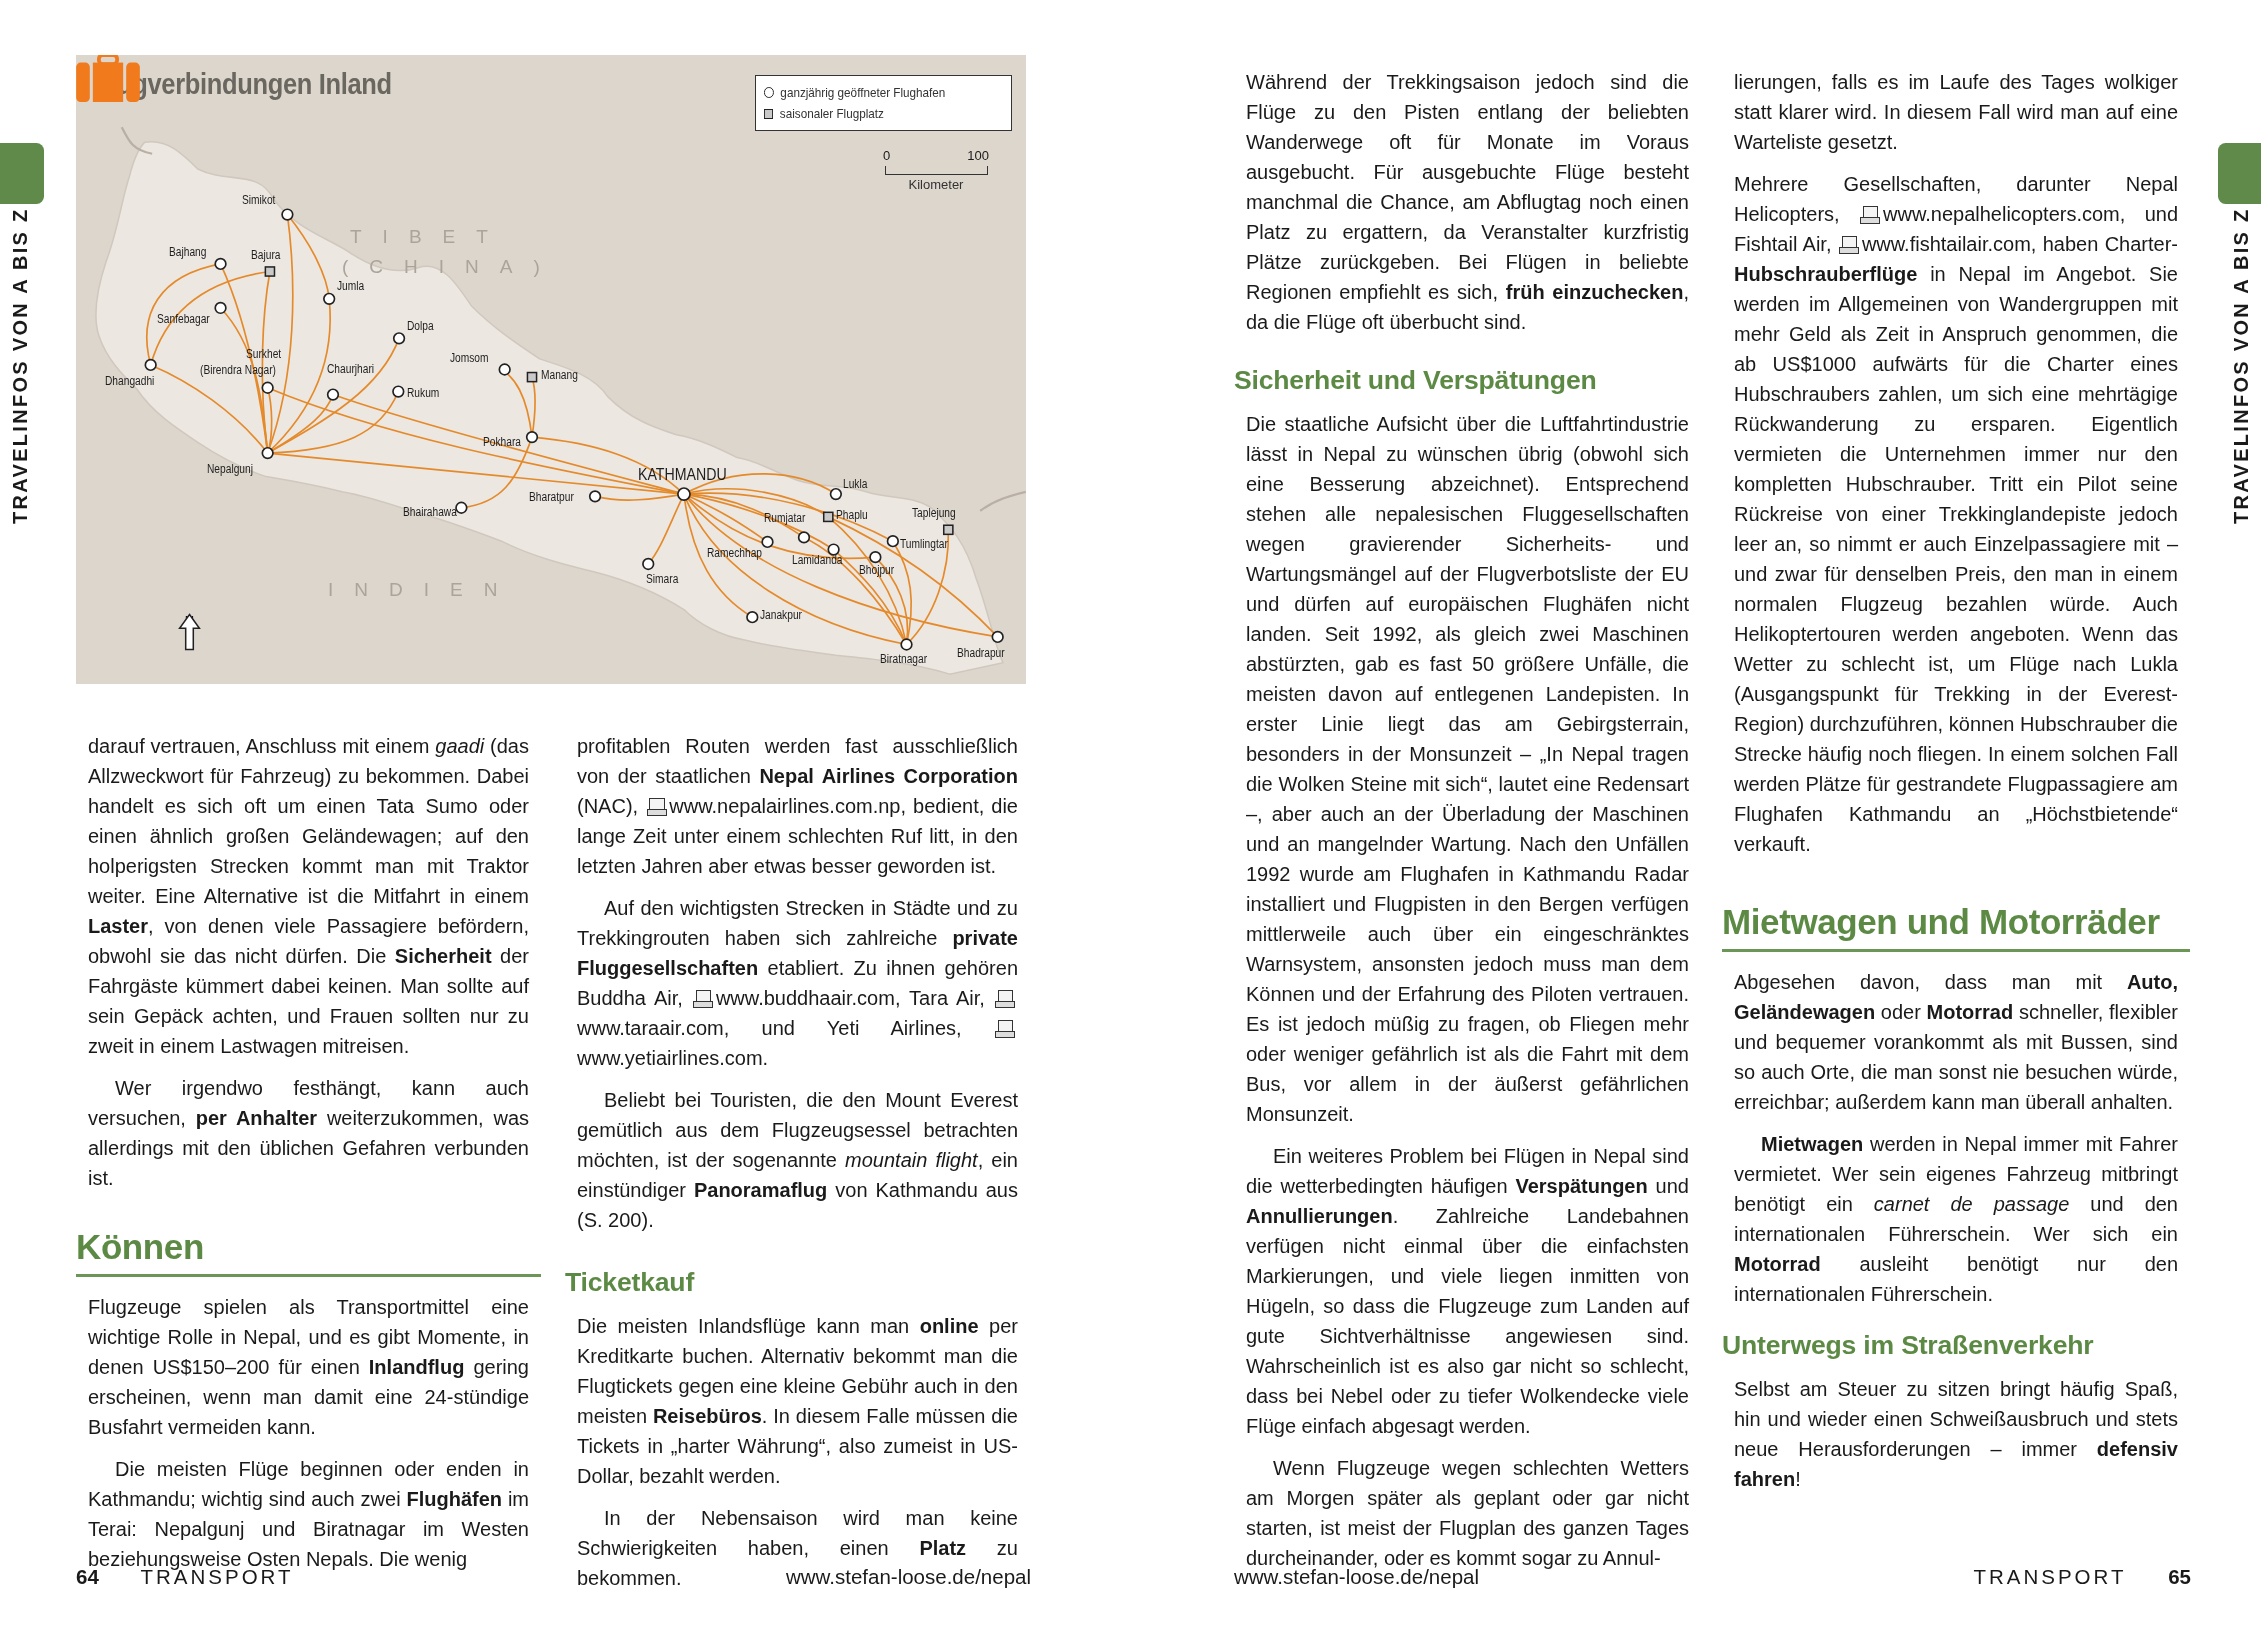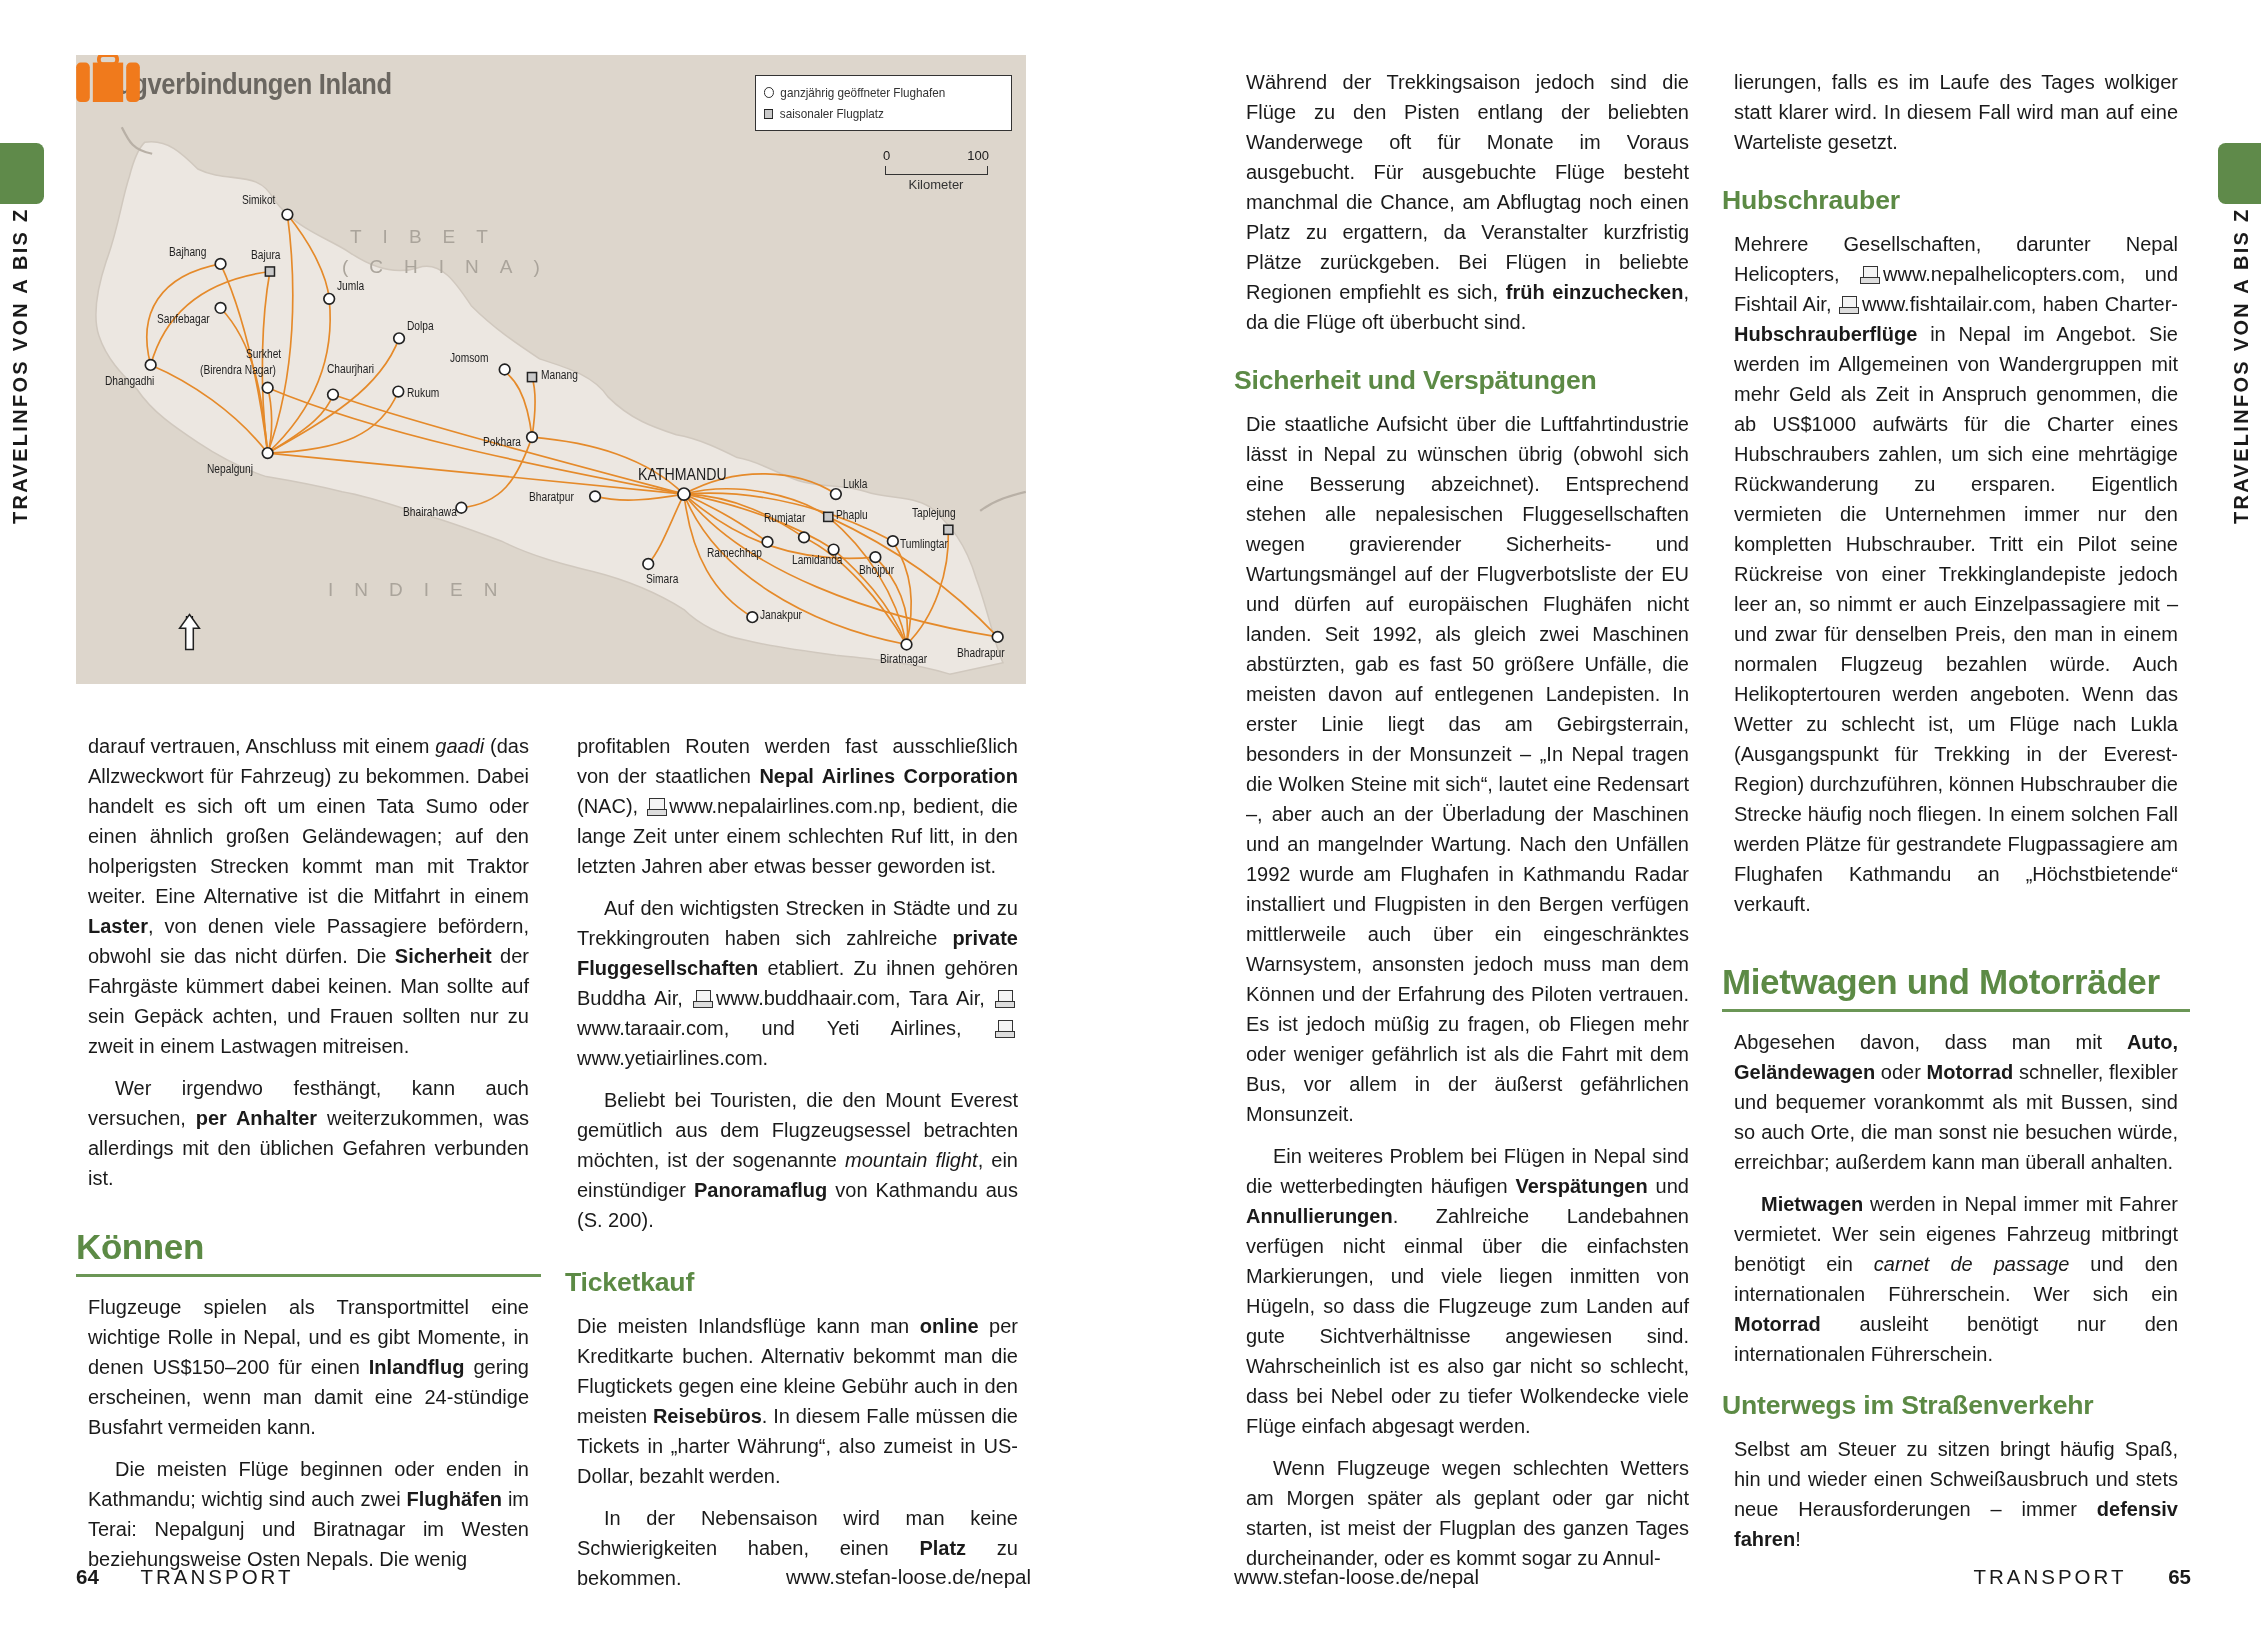--- a/index.html
+++ b/index.html
@@ -253,21 +253,20 @@
   <div class="col" style="left:103px;top:55px;width:467px;">
     <p><span>Während der Trekkingsaison jedoch sind die Flüge zu den Pisten entlang der beliebten Wanderwege oft für Monate im Voraus ausgebucht. Für ausgebuchte Flüge besteht manchmal die Chance, am Abflugtag noch einen Platz zu ergattern, da Veranstalter kurzfristig Plätze zurückgeben. Bei Flügen in beliebte Regionen empfiehlt es sich, </span><b>früh einzuchecken</b><span>, da die Flüge oft überbucht sind.</span></p>
     <div class="h2" style="margin-top:27px;">Sicherheit und Verspätungen</div>
     <p>Die staatliche Aufsicht über die Luftfahrtindustrie lässt in Nepal zu wünschen übrig (obwohl sich eine Besserung abzeichnet). Entsprechend stehen alle nepalesischen Fluggesellschaften wegen gravierender Sicherheits- und Wartungsmängel auf der Flugverbotsliste der EU und dürfen auf europäischen Flughäfen nicht landen. Seit 1992, als gleich zwei Maschinen abstürzten, gab es fast 50 größere Unfälle, die meisten davon auf entlegenen Landepisten. In erster Linie liegt das am Gebirgsterrain, besonders in der Monsunzeit – „In Nepal tragen die Wolken Steine mit sich“, lautet eine Redensart –, aber auch an der Überladung der Maschinen und an mangelnder Wartung. Nach den Unfällen 1992 wurde am Flughafen in Kathmandu Radar installiert und Flugpisten in den Bergen verfügen mittlerweile auch über ein eingeschränktes Warnsystem, ansonsten jedoch muss man dem Können und der Erfahrung des Piloten vertrauen. Es ist jedoch müßig zu fragen, ob Fliegen mehr oder weniger gefährlich ist als die Fahrt mit dem Bus, vor allem in der äußerst gefährlichen Monsunzeit.</p>
     <p class="indent"><span>Ein weiteres Problem bei Flügen in Nepal sind die wetterbedingten häufigen </span><b>Verspätungen</b><span> und </span><b>Annullierungen</b><span>. Zahlreiche Landebahnen verfügen nicht einmal über die einfachsten Markierungen, und viele liegen inmitten von Hügeln, so dass die Flugzeuge zum Landen auf gute Sichtverhältnisse angewiesen sind. Wahrscheinlich ist es also gar nicht so schlecht, dass bei Nebel oder zu tiefer Wolkendecke viele Flüge einfach abgesagt werden.</span></p>
     <p class="indent">Wenn Flugzeuge wegen schlechten Wetters am Morgen später als geplant oder gar nicht starten, ist meist der Flugplan des ganzen Tages durcheinander, oder es kommt sogar zu Annul-</p>
   </div>
 
   <div class="col" style="left:591px;top:55px;width:468px;">
     <p>lierungen, falls es im Laufe des Tages wolkiger statt klarer wird. In diesem Fall wird man auf eine Warteliste gesetzt.</p>
-    <div class="h2" style="margin-top:27px;">Hubschrauber</div>
     <p><span>Mehrere Gesellschaften, darunter Nepal Helicopters, </span><span class="web-icon"></span><span>www.nepalhelicopters.com</span><span>, und Fishtail Air, </span><span class="web-icon"></span><span>www.fishtailair.com</span><span>, haben Charter-</span><b>Hubschrauberflüge</b><span> in Nepal im Angebot. Sie werden im Allgemeinen von Wandergruppen mit mehr Geld als Zeit in Anspruch genommen, die ab US$1000 aufwärts für die Charter eines Hubschraubers zahlen, um sich eine mehrtägige Rückwanderung zu ersparen. Eigentlich vermieten die Unternehmen immer nur den kompletten Hubschrauber. Tritt ein Pilot seine Rückreise von einer Trekkinglandepiste jedoch leer an, so nimmt er auch Einzelpassagiere mit – und zwar für denselben Preis, den man in einem normalen Flugzeug bezahlen würde. Auch Helikoptertouren werden angeboten. Wenn das Wetter zu schlecht ist, um Flüge nach Lukla (Ausgangspunkt für Trekking in der Everest-Region) durchzuführen, können Hubschrauber die Strecke häufig noch fliegen. In einem solchen Fall werden Plätze für gestrandete Flugpassagiere am Flughafen Kathmandu an „Höchstbietende“ verkauft.</span></p>
     <div class="h1" style="margin-top:41px;">Mietwagen und Motorräder</div>
     <p><span>Abgesehen davon, dass man mit </span><b>Auto, Geländewagen</b><span> oder </span><b>Motorrad</b><span> schneller, flexibler und bequemer vorankommt als mit Bussen, sind so auch Orte, die man sonst nie besuchen würde, erreichbar; außerdem kann man überall anhalten.</span></p>
     <p class="indent"><b>Mietwagen</b><span> werden in Nepal immer mit Fahrer vermietet. Wer sein eigenes Fahrzeug mitbringt benötigt ein </span><i>carnet de passage</i><span> und den internationalen Führerschein. Wer sich ein </span><b>Motorrad</b><span> ausleiht benötigt nur den internationalen Führerschein.</span></p>
     <div class="h2" style="margin-top:20px;">Unterwegs im Straßenverkehr</div>
     <p><span>Selbst am Steuer zu sitzen bringt häufig Spaß, hin und wieder einen Schweißausbruch und stets neue Herausforderungen – immer </span><b>defensiv fahren</b><span>!</span></p>
   </div>
 
   <div class="footer" style="left:103px;">www.stefan-loose.de/nepal</div>
   <div class="footer" style="right:71px;">

